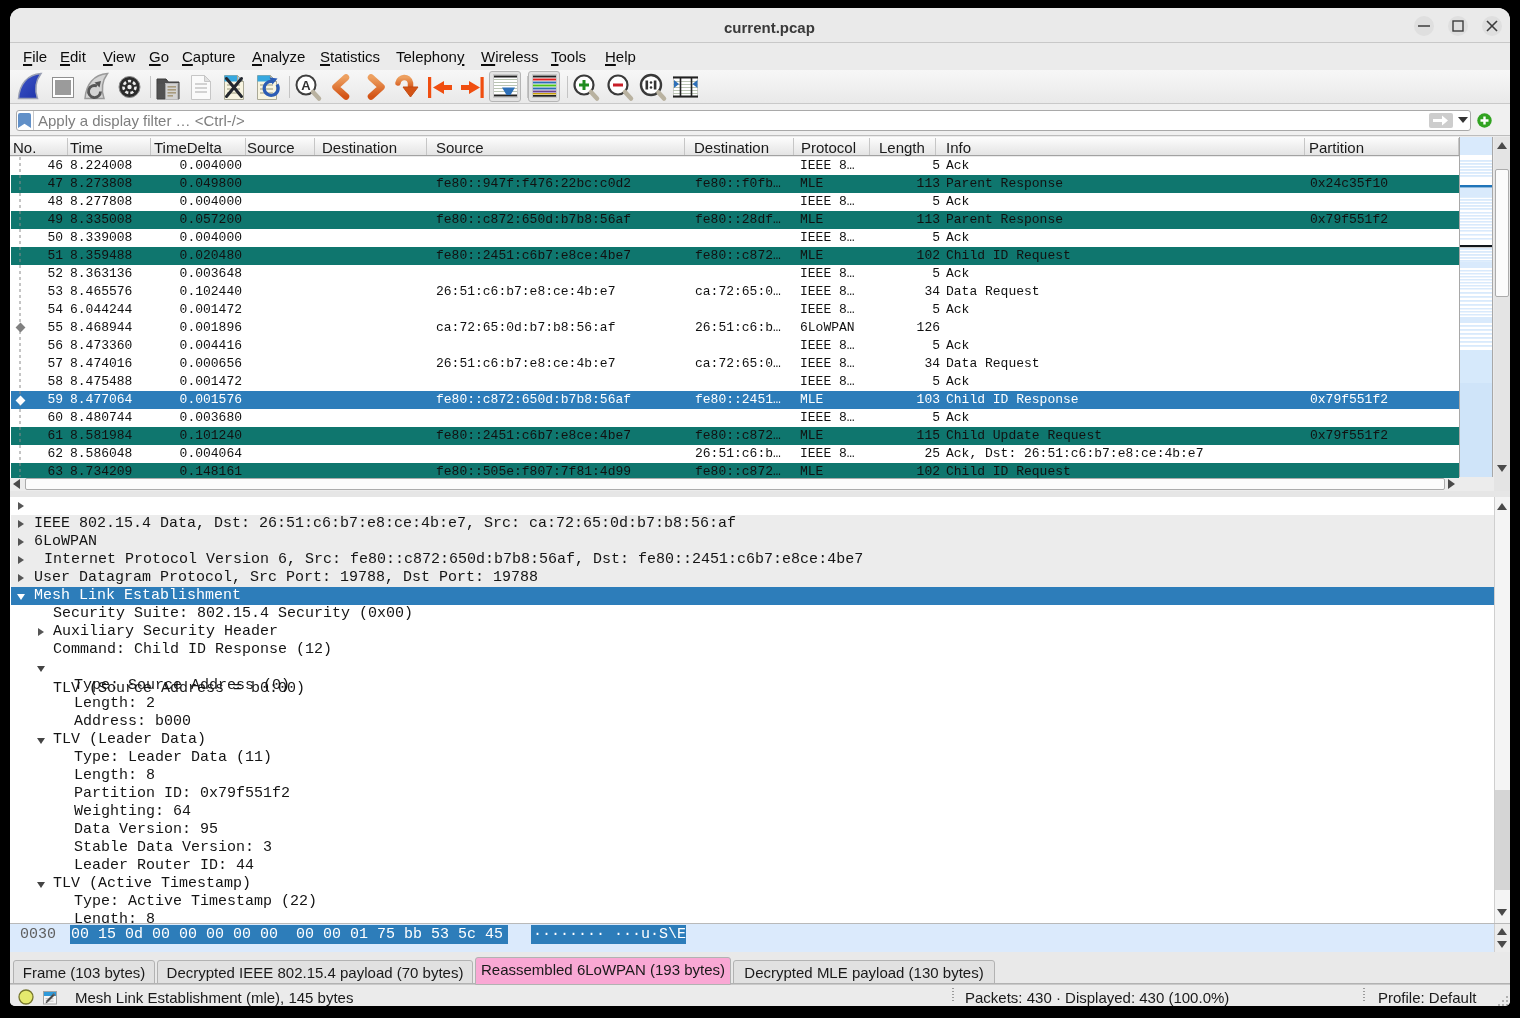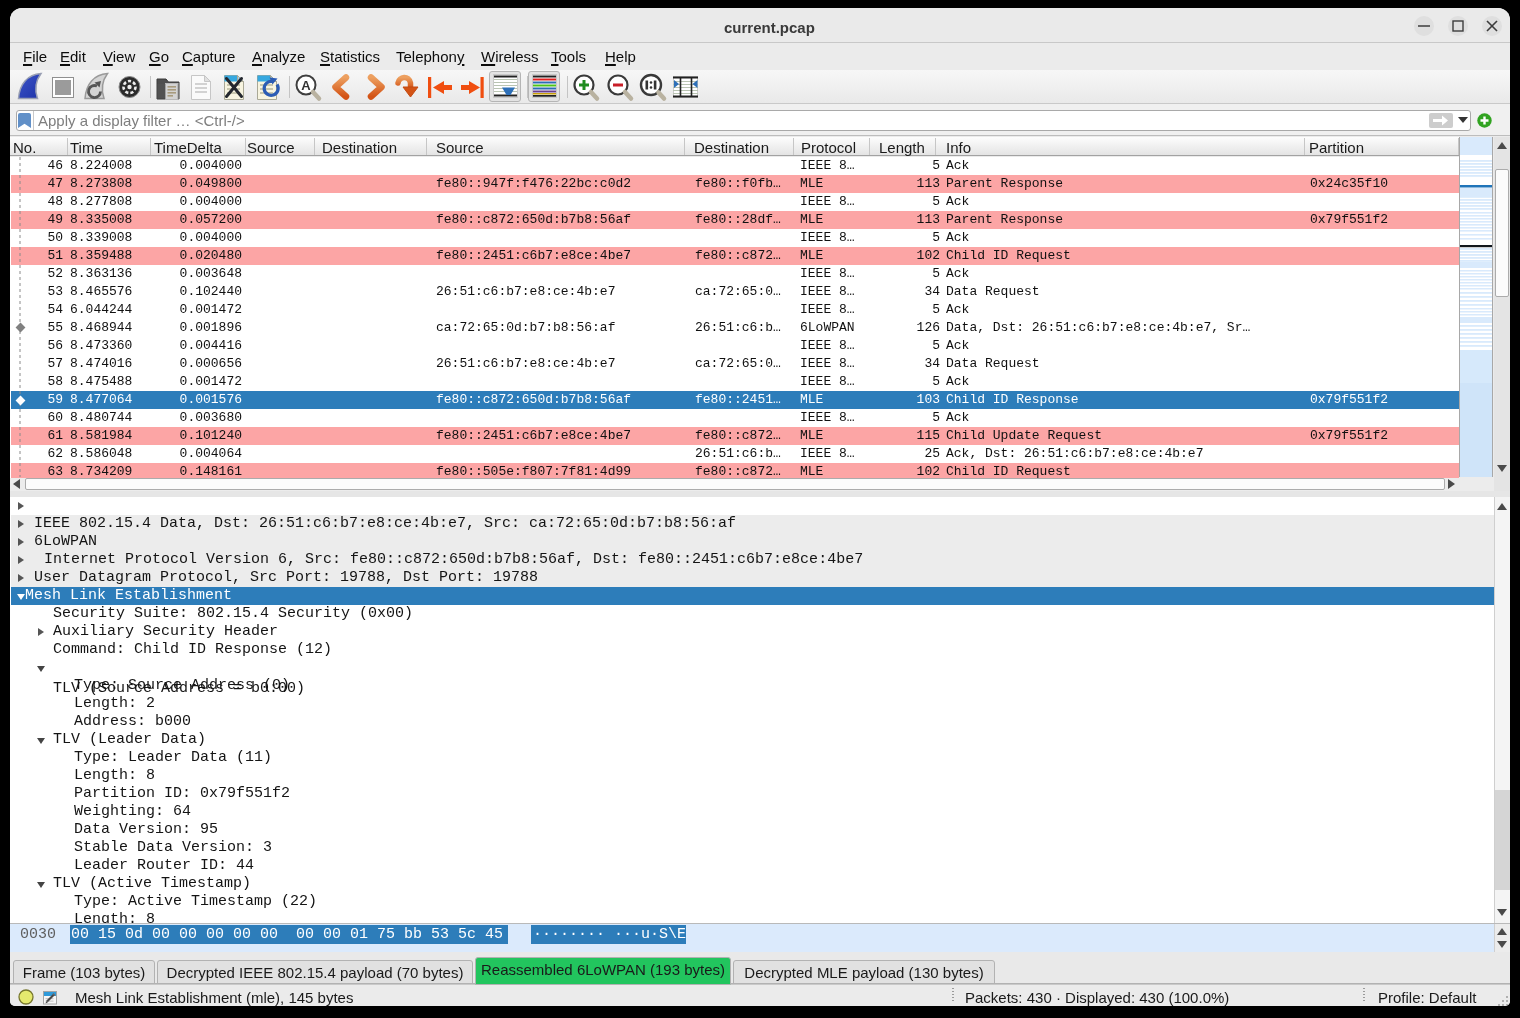--- a/index.html
+++ b/index.html
@@ -20,21 +20,21 @@
 #fbar{left:10px;top:104px;width:1500px;height:32px;background:#f0f0f0;border-bottom:1px solid #bdbdbd}
 #finput{left:16px;top:110px;width:1455px;height:21px;background:#fff;border:1px solid #a9a9a9;border-radius:3px}
 #fph{left:38px;top:112px;color:#7e7e7e}
 
 #plh{left:10px;top:137px;width:1449px;height:19px;background:linear-gradient(#fdfdfd,#e4e4e4);border-bottom:1px solid #a2a2a2}
 .hsep{position:absolute;top:138px;width:1px;height:17px;background:#c6c6c6}
 .hl{position:absolute;top:139px;color:#1a1a1a}
 
 .pr{position:absolute;left:11px;width:1448px;height:18px;font-family:"Liberation Mono",monospace;font-size:13px;line-height:18px;color:#111}
 .pr span{position:absolute;top:0;white-space:pre}
-.bl{background:#fca5a5}
+.bl{background:#0f766e}
 .sel{background:#2d7dba;color:#fff}
 .no{left:8px;width:44px;text-align:right}
 .t1{left:59px}.d1{left:140px;width:91px;text-align:right}.s1{left:425px}.ds{left:684px}.p1{left:789px}
 .l1{left:860px;width:69px;text-align:right}.i1{left:935px}.pa{left:1299px}
 
 .dr{position:absolute;left:11px;width:1483px;height:18px;font-family:"Liberation Mono",monospace;font-size:15px;line-height:18px;color:#141414;white-space:pre}
 .dg{background:#ececec}
 .dsel{background:#2d7dba;color:#fff}
 
 .tri-r{position:absolute;width:0;height:0;border-left:6px solid #555;border-top:4px solid transparent;border-bottom:4px solid transparent}
@@ -44,21 +44,21 @@
 .sb-up{position:absolute;width:0;height:0;border-bottom:7px solid #4a4a4a;border-left:5px solid transparent;border-right:5px solid transparent}
 .sb-dn{position:absolute;width:0;height:0;border-top:7px solid #4a4a4a;border-left:5px solid transparent;border-right:5px solid transparent}
 .sb-lf{position:absolute;width:0;height:0;border-right:7px solid #4a4a4a;border-top:5px solid transparent;border-bottom:5px solid transparent}
 .sb-rt{position:absolute;width:0;height:0;border-left:7px solid #4a4a4a;border-top:5px solid transparent;border-bottom:5px solid transparent}
 
 #hex{left:10px;top:923px;width:1500px;height:29px;background:#dbeafc;border-top:1px solid #b9b9b9}
 .hx{position:absolute;font-family:"Liberation Mono",monospace;font-size:15px;line-height:18px;white-space:pre}
 
 #tabbar{left:10px;top:952px;width:1500px;height:32px;background:#e9e9e9}
 .tab{position:absolute;top:960px;height:24px;background:#e1e1e1;border:1px solid #b2b2b2;border-radius:3px 3px 0 0;text-align:center;line-height:23px;color:#1a1a1a}
-.tabsel{top:957px;height:28px;background:#22c55e;z-index:3}
+.tabsel{top:957px;height:28px;background:#f9a8d4;z-index:3}
 
 #status{left:10px;top:984px;width:1500px;height:22px;background:#ebebeb;border-top:1px solid #c9c9c9}
 .dotsep{position:absolute;top:988px;width:2px;height:14px;background-image:repeating-linear-gradient(#9a9a9a 0 1px,transparent 1px 3px)}
 </style></head><body>
 <div id="win">
     <div id="abs">
 
 <div class="a" id="title">
   <span class="t">current.pcap</span>
 </div>
@@ -356,21 +356,20 @@
         <span class="i1">Ack</span>
       </div>
 <div class="pr" style="top:319px">
         <span class="no">55</span>
         <span class="t1">8.468944</span>
         <span class="d1">0.001896</span>
         <span class="s1">ca:72:65:0d:b7:b8:56:af</span>
         <span class="ds">26:51:c6:b…</span>
         <span class="p1">6LoWPAN</span>
         <span class="l1">126</span>
-        <span class="i1">Data, Dst: 26:51:c6:b7:e8:ce:4b:e7, Sr…</span>
       </div>
 <div class="pr" style="top:337px">
         <span class="no">56</span>
         <span class="t1">8.473360</span>
         <span class="d1">0.004416</span>
         <span class="p1">IEEE 8…</span>
         <span class="l1">5</span>
         <span class="i1">Ack</span>
       </div>
 <div class="pr" style="top:355px">
@@ -524,21 +523,21 @@
 <div class="a" style="left:10px;top:497px;width:1500px;height:426px;background:#fff"></div>
 <div class="tri-r" style="left:18px;top:502px"></div>
 <div class="dr dg" style="top:515px;padding-left:23px">IEEE 802.15.4 Data, Dst: 26:51:c6:b7:e8:ce:4b:e7, Src: ca:72:65:0d:b7:b8:56:af</div>
 <div class="tri-r" style="left:18px;top:520px"></div>
 <div class="dr dg" style="top:533px;padding-left:23px">6LoWPAN</div>
 <div class="tri-r" style="left:18px;top:538px"></div>
 <div class="dr dg" style="top:551px;padding-left:33px">Internet Protocol Version 6, Src: fe80::c872:650d:b7b8:56af, Dst: fe80::2451:c6b7:e8ce:4be7</div>
 <div class="tri-r" style="left:18px;top:556px"></div>
 <div class="dr dg" style="top:569px;padding-left:23px">User Datagram Protocol, Src Port: 19788, Dst Port: 19788</div>
 <div class="tri-r" style="left:18px;top:574px"></div>
-<div class="dr dsel" style="top:587px;padding-left:14px">Mesh Link Establishment</div>
+<div class="dr dsel" style="top:587px;padding-left:23px">Mesh Link Establishment</div>
 <div class="tri-dw" style="left:17px;top:594px"></div>
 <div class="dr" style="top:605px;padding-left:42px">Security Suite: 802.15.4 Security (0x00)</div>
 <div class="dr" style="top:623px;padding-left:42px">Auxiliary Security Header</div>
 <div class="tri-r" style="left:38px;top:628px"></div>
 <div class="dr" style="top:641px;padding-left:42px">Command: Child ID Response (12)</div>
 <div class="dr" style="top:680px;padding-left:42px">TLV (Source Address = b0:00)</div>
 <div class="tri-d" style="left:37px;top:666px"></div>
 <div class="dr" style="top:677px;padding-left:63px">Type: Source Address (0)</div>
 <div class="dr" style="top:695px;padding-left:63px">Length: 2</div>
 <div class="dr" style="top:713px;padding-left:63px">Address: b000</div>

